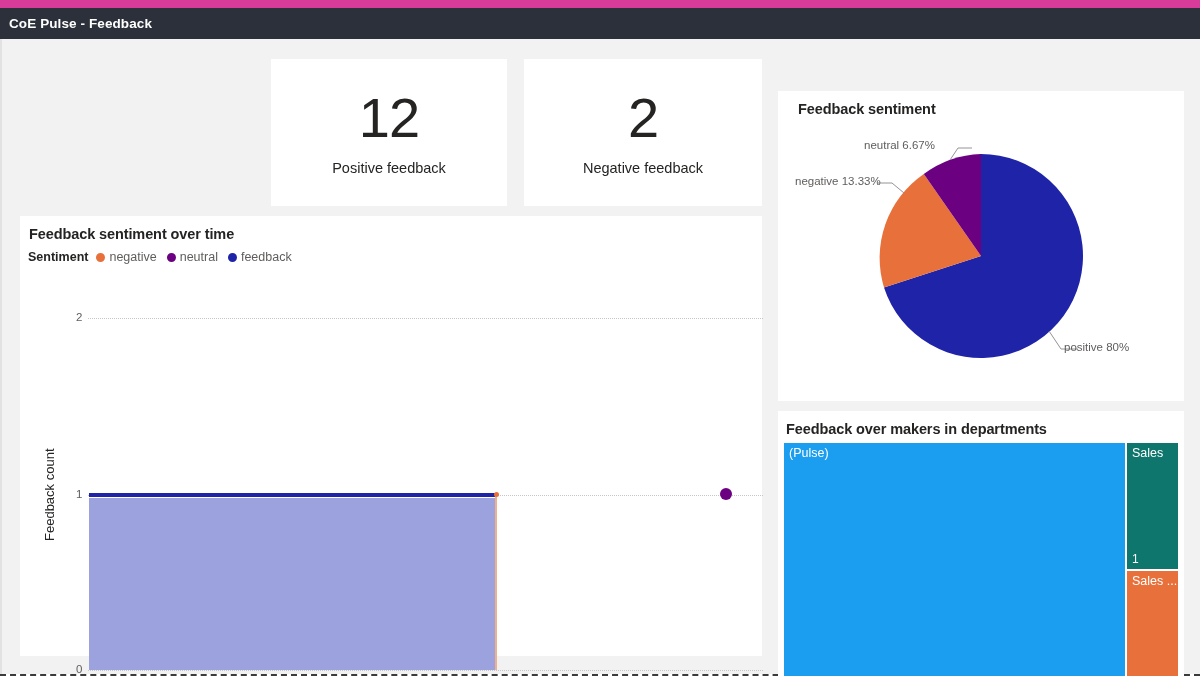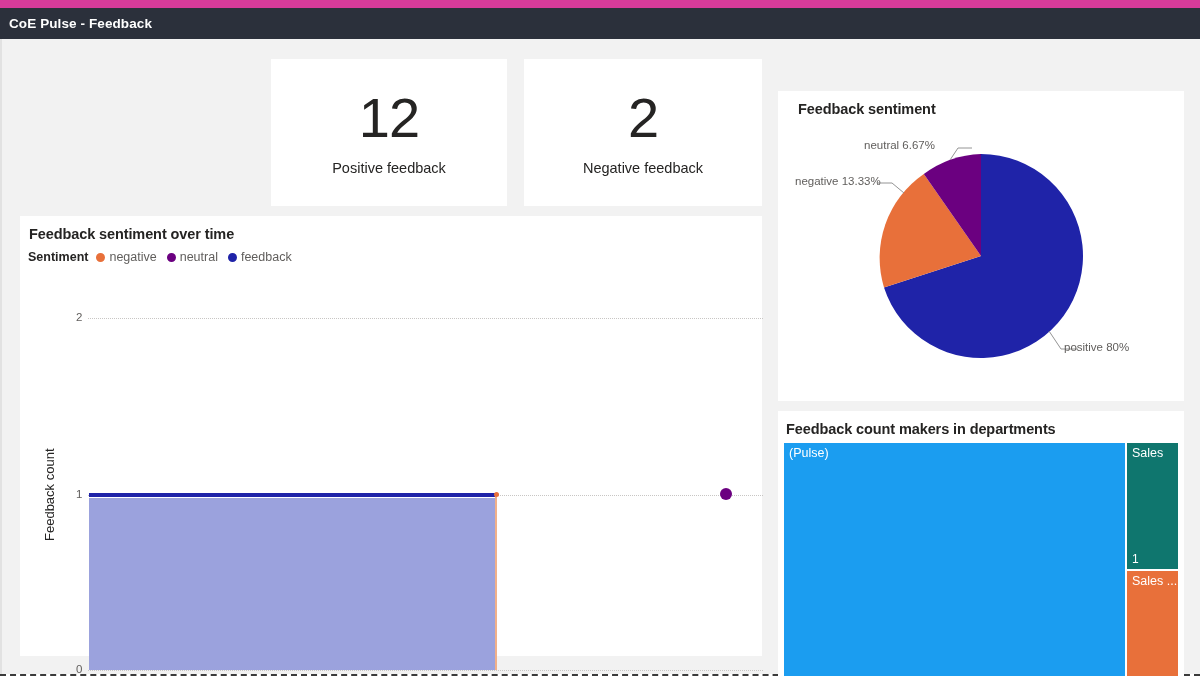--- a/index.html
+++ b/index.html
@@ -283,21 +283,21 @@
           <polyline points="271,240 283,258 300,258" fill="none" stroke="#949494" stroke-width="1"></polyline>
         </svg>
 
         <div class="pie-label" style="left:86px;  top:48px;">neutral 6.67%</div>
         <div class="pie-label" style="left:17px;  top:84px;">negative 13.33%</div>
         <div class="pie-label" style="left:286px; top:250px;">positive 80%</div>
       </div>
     </div>
 
     <div class="visual" id="treemap-card">
-      <div class="visual-title">Feedback count makers in departments</div>
+      <div class="visual-title">Feedback over makers in departments</div>
 
       <div id="treemap-plot">
         <div class="tm-node" style="left:0px; top:0px; width:343px; height:256px; background:#1b9df0;">
           <span class="tm-name">(Pulse)</span>
 
         </div>
         <div class="tm-node" style="left:343px; top:0px; width:53px; height:128px; background:#0f766e;">
           <span class="tm-name">Sales</span>
           <span class="tm-value">1</span>
         </div>

